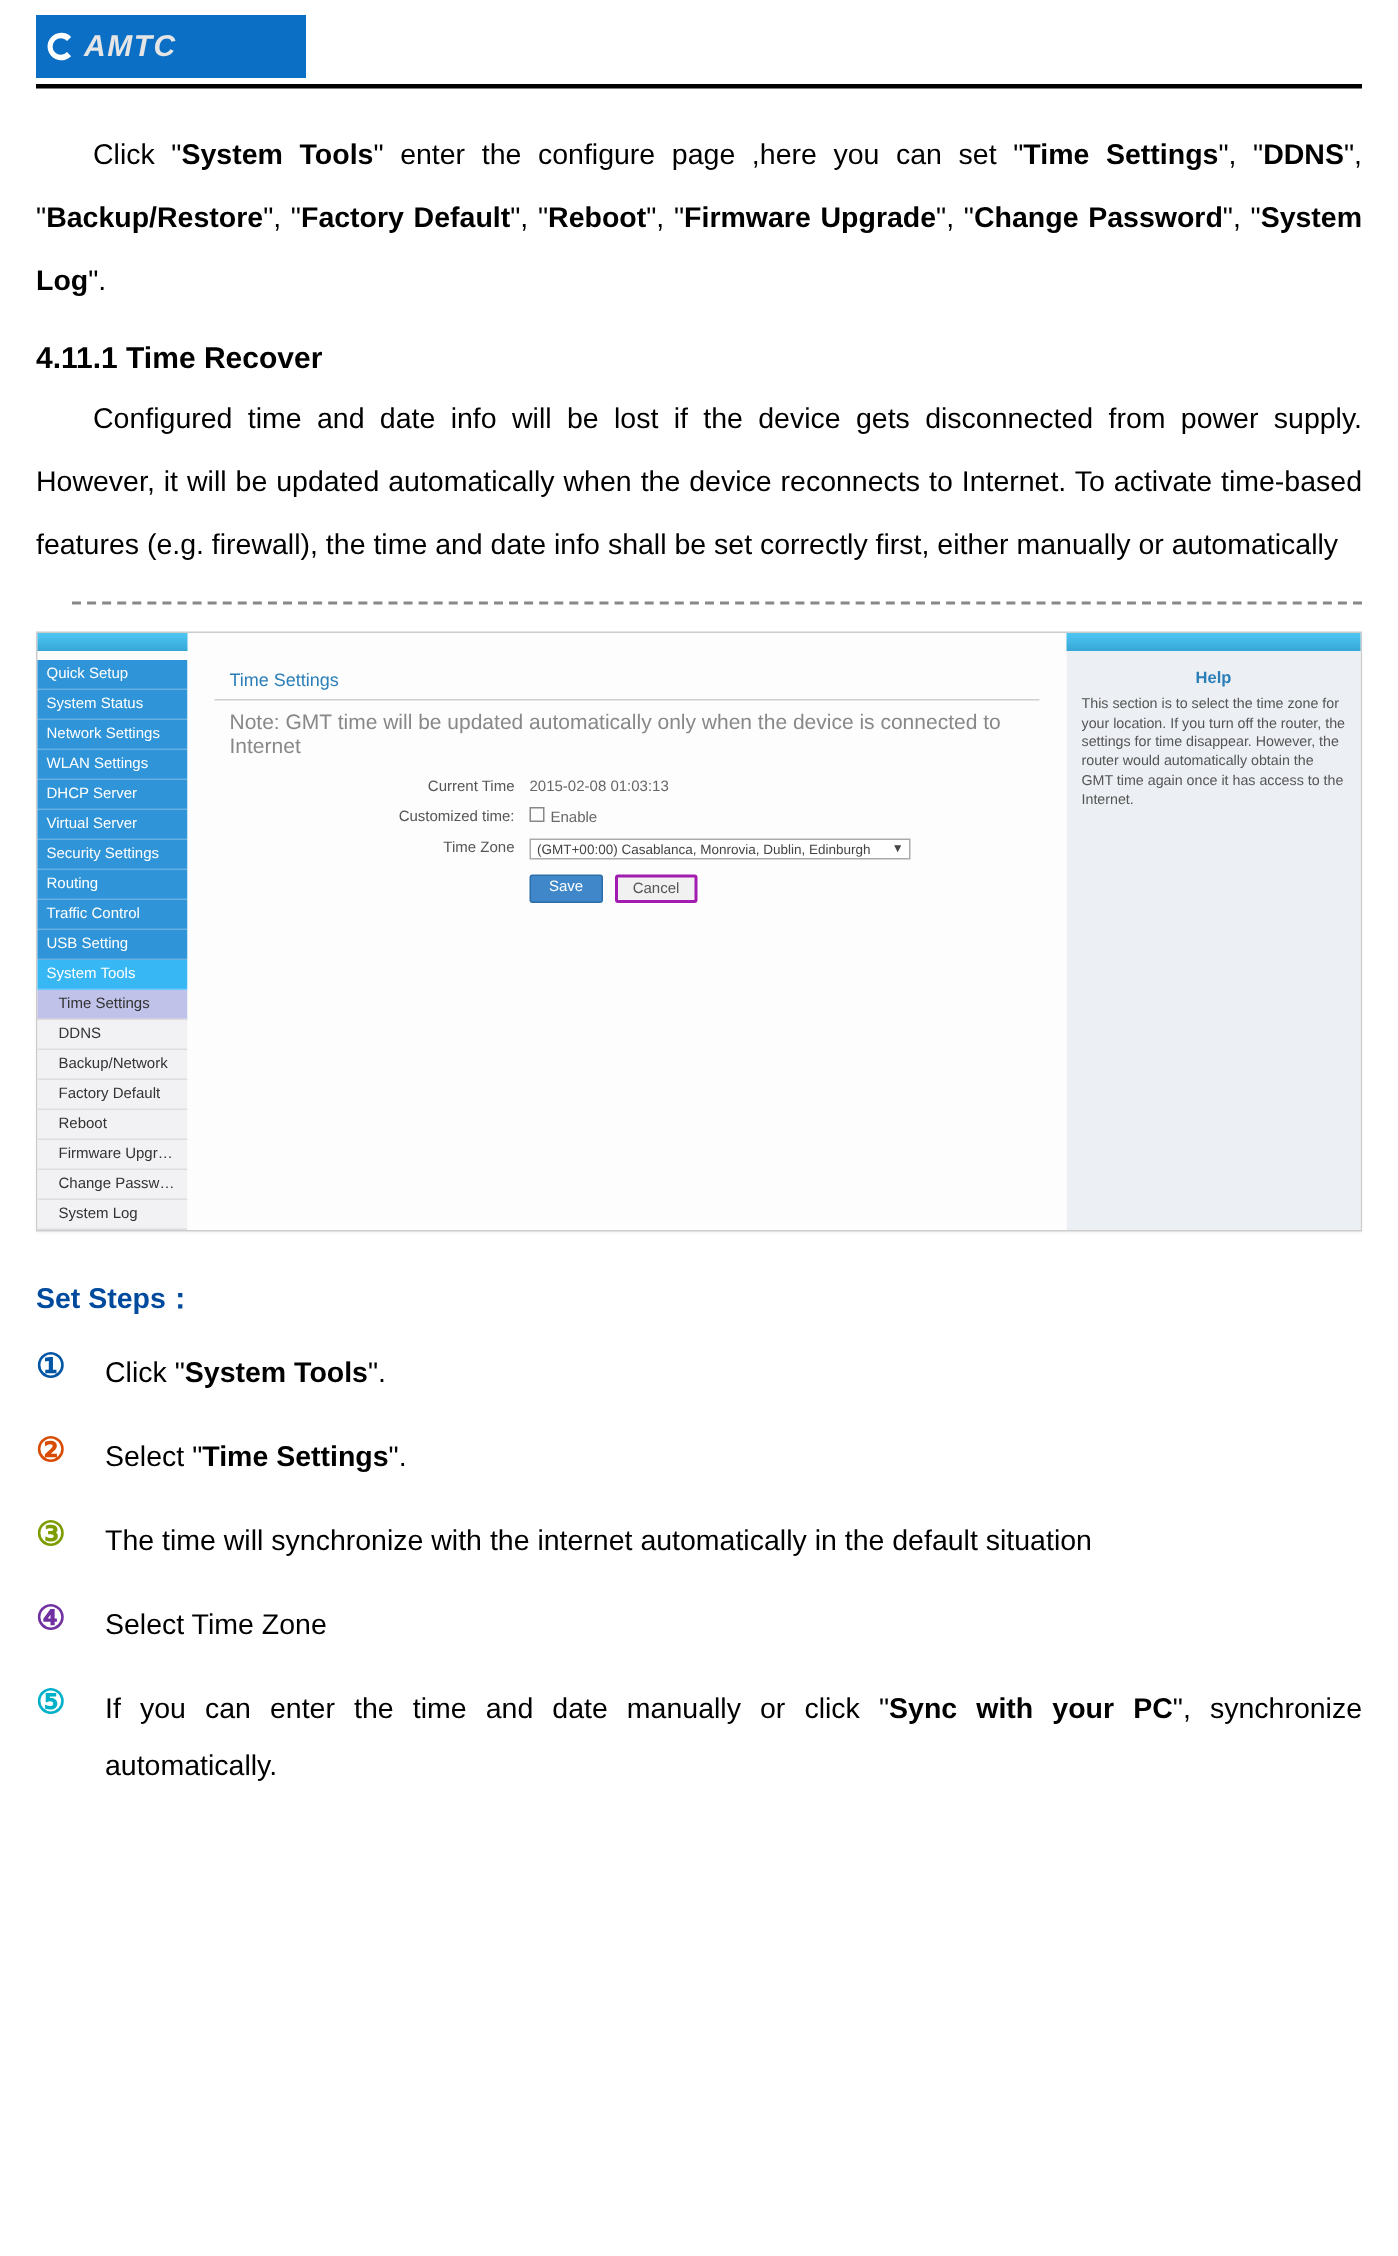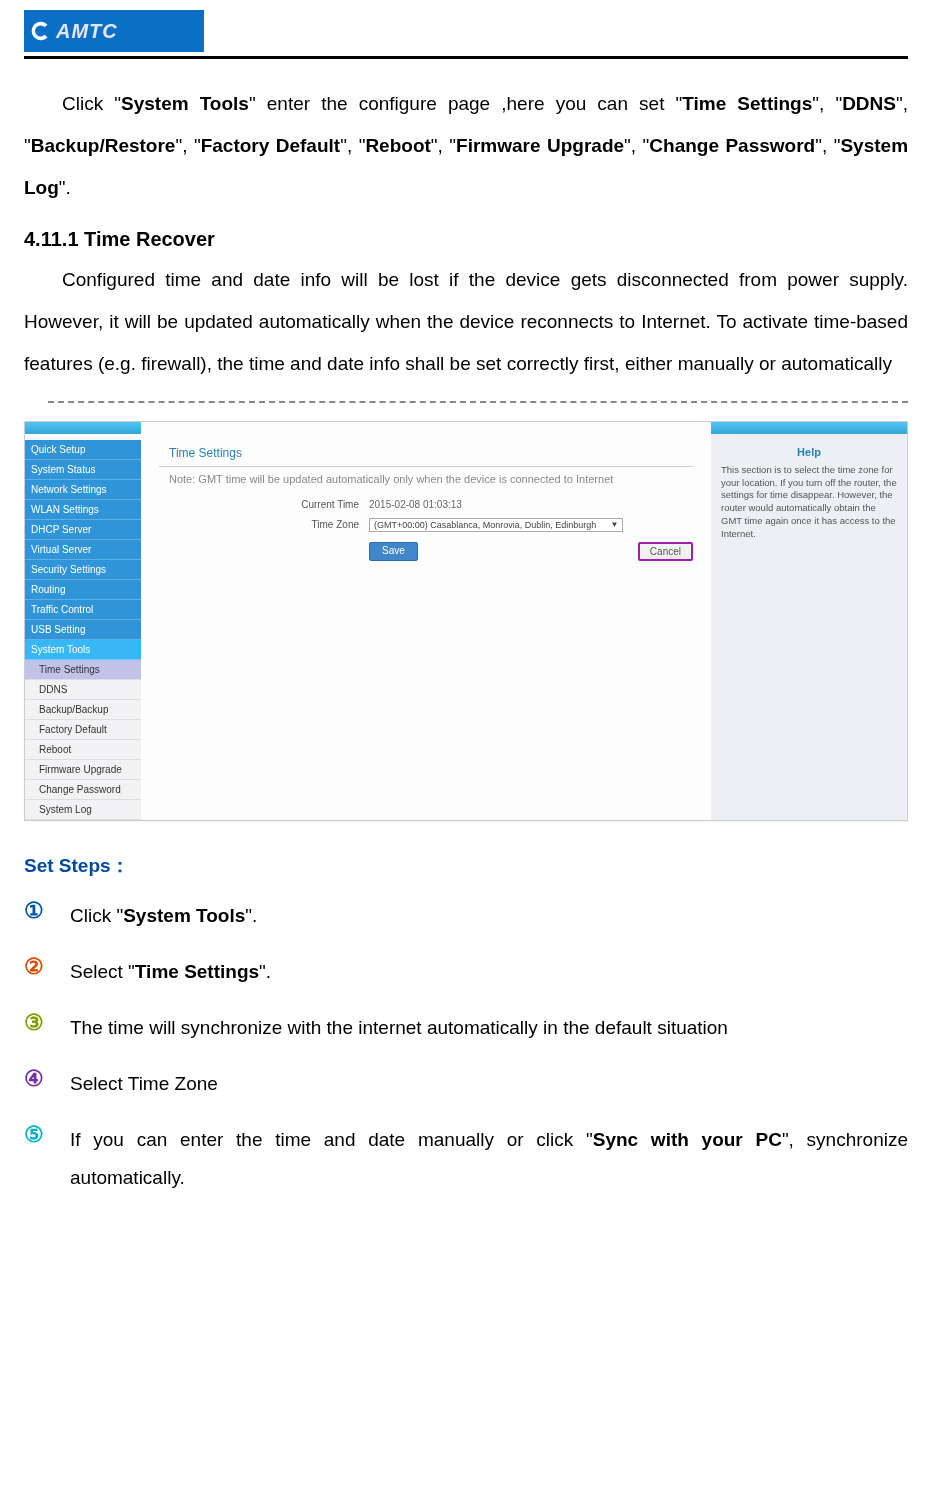--- a/index.html
+++ b/index.html
@@ -91,42 +91,42 @@
     display: flex;
     font-size: 10px;
     color: #444;
     margin-bottom: 8px;
     position: relative;
   }
   .shot-top-stripe{
     position:absolute;top:0;left:0;right:0;height:12px;
     background:linear-gradient(#4ec7f3,#36a6d6);
   }
-  .shot-sidebar { width: 116px; padding-top: 18px; }
+  .shot-sidebar { width: 100px; padding-top: 18px; }
   .side-item, .side-sub {
     padding: 4px 6px;
     border-bottom: 1px solid rgba(255,255,255,.25);
     white-space: nowrap; overflow: hidden; text-overflow: ellipsis;
   }
   .side-item { background: #2f95d8; color: #fff; }
   .side-item.sel { background: #38b7f5; }
   .side-sub { background: #f2f2f4; color: #333; border-bottom: 1px solid #ddd; padding-left: 14px; }
   .side-sub.active { background: #c0c2ea; color: #333; }
 
   .shot-main { flex: 1; padding: 24px 18px 36px 18px; background: #fdfdfe; position:relative; }
   .shot-title { color: #2b7fb8; text-align: left; font-size: 12px; margin-bottom: 6px; padding-left: 10px; }
   .shot-under { border-top: 1px solid #cfcfcf; margin-bottom: 6px; }
-  .shot-note { color: #888; font-size: 11px; margin-bottom: 14px; padding-left: 10px; }
+  .shot-note { color: #888; font-size: 14px; margin-bottom: 14px; padding-left: 10px; }
   .shot-form-row { display: flex; gap: 10px; align-items: center; margin-bottom: 8px; font-size:10px; padding-left:80px; }
   .shot-label { width: 120px; text-align: right; color: #555; }
   .shot-value { color: #666; }
   .shot-checkbox-box { width: 10px; height: 10px; border: 1px solid #888; display:inline-block; margin-right:4px; }
   .shot-select { border: 1px solid #aaa; padding: 1px 26px 1px 4px; background:#fff; position:relative; font-size:9px; max-width:260px; white-space:nowrap; overflow:hidden; text-overflow:ellipsis;}
   .shot-select::after{content:"▼";position:absolute;right:4px;top:1px;font-size:8px;color:#444;}
-  .shot-btns { display:flex; gap:8px; margin-top:10px; padding-left:210px;justify-content:space-between; }
+  .shot-btns { display:flex; gap:8px; margin-top:10px; padding-left:210px; }
   .btn-save { background:#3f87c8;color:#fff;border:1px solid #2c6fa8;border-radius:2px;padding:2px 12px;font-size:10px;}
   .btn-cancel { background:#f1f1f1;color:#555;border:2px solid #a21caf;border-radius:2px;padding:2px 10px;font-size:10px;}
 
   .shot-help { width: 196px; background: #eceff3; padding: 24px 10px 10px 10px; font-size: 9.5px; color: #555; }
   .shot-help-title { color:#2b7fb8; text-align:center; font-weight:bold; font-size:11px; margin-bottom:6px; }
   .shot-help-body { line-height: 1.35; }
 </style>
 </head>
 <body>
 
@@ -160,38 +160,44 @@
       <div class="side-item">WLAN Settings</div>
       <div class="side-item">DHCP Server</div>
       <div class="side-item">Virtual Server</div>
       <div class="side-item">Security Settings</div>
       <div class="side-item">Routing</div>
       <div class="side-item">Traffic Control</div>
       <div class="side-item">USB Setting</div>
       <div class="side-item sel">System Tools</div>
       <div class="side-sub active">Time Settings</div>
       <div class="side-sub">DDNS</div>
-      <div class="side-sub">Backup/Backup</div>
+      <div class="side-sub">Backup/Network</div>
       <div class="side-sub">Factory Default</div>
       <div class="side-sub">Reboot</div>
       <div class="side-sub">Firmware Upgrade</div>
       <div class="side-sub">Change Password</div>
       <div class="side-sub">System Log</div>
     </div>
 
     <div class="shot-main">
       <div class="shot-title">Time Settings</div>
       <div class="shot-under"></div>
       <div class="shot-note">Note: GMT time will be updated automatically only when the device is connected to Internet</div>
 
       <div class="shot-form-row">
         <div class="shot-label">Current Time</div>
         <div class="shot-value">2015-02-08 01:03:13</div>
       </div>
       <div class="shot-form-row">
+        <div class="shot-label">Customized time:</div>
+        <div class="shot-value">
+          <span class="shot-checkbox-box"></span><span>Enable</span>
+        </div>
+      </div>
+      <div class="shot-form-row">
         <div class="shot-label">Time Zone</div>
         <div class="shot-select">(GMT+00:00) Casablanca, Monrovia, Dublin, Edinburgh</div>
       </div>
       <div class="shot-btns">
         <div class="btn-save">Save</div>
         <div class="btn-cancel">Cancel</div>
       </div>
     </div>
 
     <div class="shot-help">

